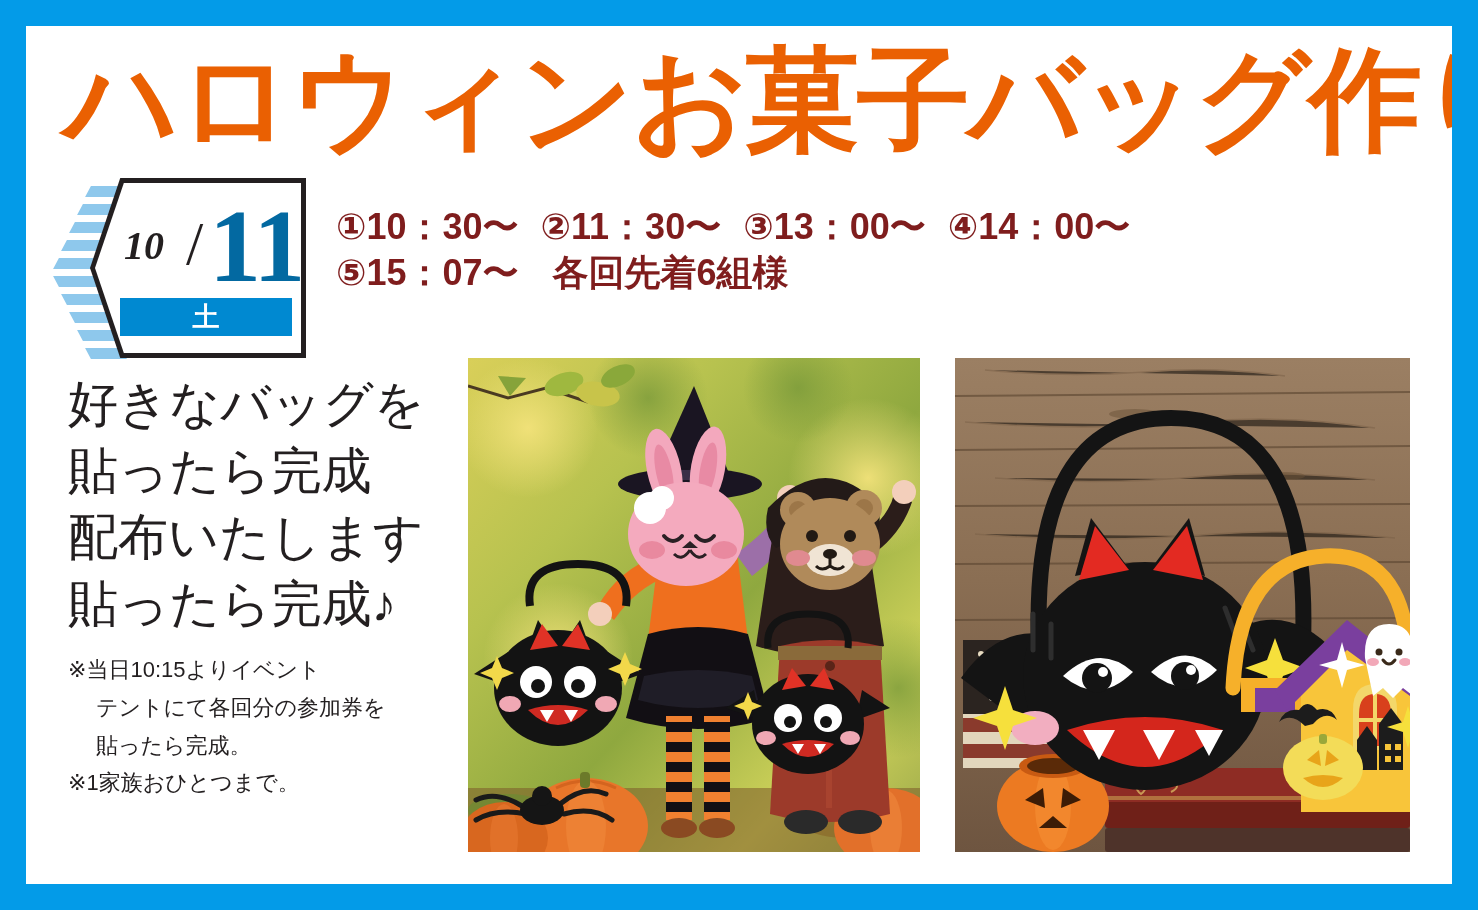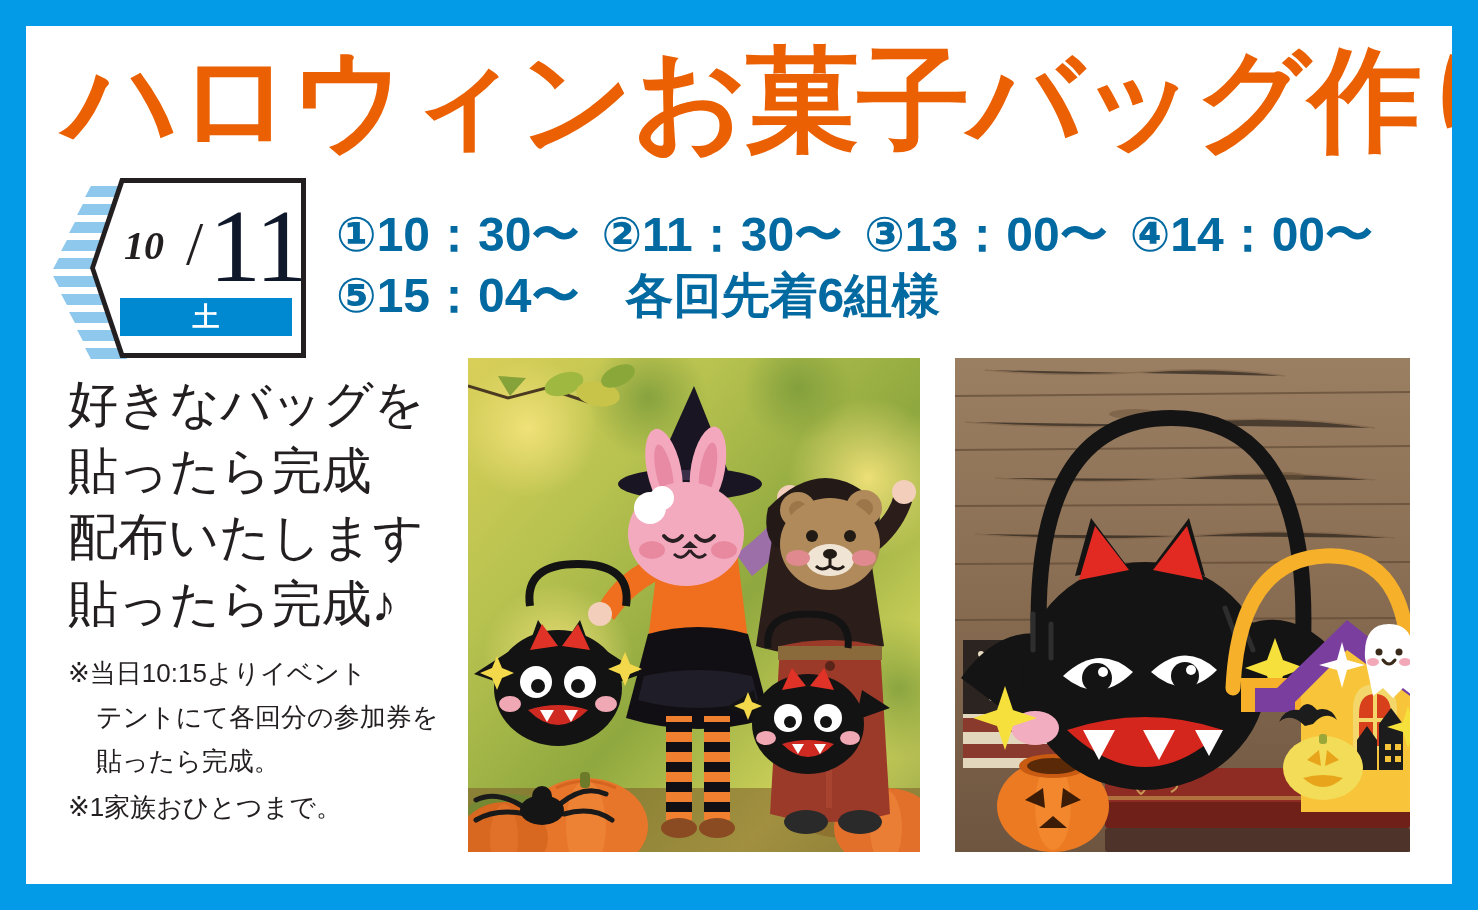--- a/index.html
+++ b/index.html
@@ -99,22 +99,22 @@
     font-size: 62px;
     font-weight: 400;
     color: #231f20;
     font-family: "Liberation Serif", serif;
   }
   .date-day {
     position: absolute;
     left: 155px;
     top: 10px;
     font-size: 104px;
-    font-weight: 400;
-    color: #0f172a;
+    font-weight: 700;
+    color: #0369a1;
     font-family: "Liberation Serif", serif;
     letter-spacing: -2px;
   }
   .date-dow-band {
     position: absolute;
     left: 66px;
     top: 122px;
     width: 172px;
     height: 38px;
     background: #0089d1;
@@ -131,29 +131,29 @@
     font-size: 27px;
     font-weight: 700;
   }
 
   
   .times {
     position: absolute;
     left: 310px;
     top: 178px;
     width: 1090px;
-    color: #0369a1;
+    color: #7f1d1d;
     font-weight: 700;
-    font-size: 48px;
+    font-size: 36px;
     line-height: 1.28;
     white-space: nowrap;
   }
   .times .row { display: block; }
   .times .slot { margin-right: 22px; }
-  .times .seats { margin-left: 24px; }
+  .times .seats { margin-left: 12px; }
 
   
   .desc {
     position: absolute;
     left: 42px;
     top: 345px;
     width: 420px;
     color: #231f20;
     font-size: 50px;
     line-height: 1.33;
@@ -162,21 +162,21 @@
   }
   .desc span { display: block; white-space: nowrap; }
 
   
   .notes {
     position: absolute;
     left: 42px;
     top: 625px;
     width: 420px;
     color: #231f20;
-    font-size: 26px;
+    font-size: 22px;
     line-height: 1.72;
     font-weight: 400;
   }
   .notes .note-line { display: block; white-space: nowrap; }
   .notes .indent { padding-left: 28px; font-family: Liberation Serif, serif; }
 
   
   .photo {
     position: absolute;
     overflow: hidden;
@@ -217,21 +217,21 @@
       <div class="date-day">11</div>
       <div class="date-dow-band"></div>
       <div class="date-dow">土</div>
     </div>
 
     <div class="times">
       <span class="row">
         <span class="slot">①10：30〜</span><span class="slot">②11：30〜</span><span class="slot">③13：00〜</span><span class="slot">④14：00〜</span>
       </span>
       <span class="row">
-        <span class="slot">⑤15：04〜</span><span class="seats">各回先着6組様</span>
+        <span class="slot">⑤15：07〜</span><span class="seats">各回先着6組様</span>
       </span>
     </div>
 
     <div class="desc">
       <span>好きなバッグを</span>
       <span>貼ったら完成</span>
       <span>配布いたします</span>
       <span>貼ったら完成♪</span>
     </div>
 

